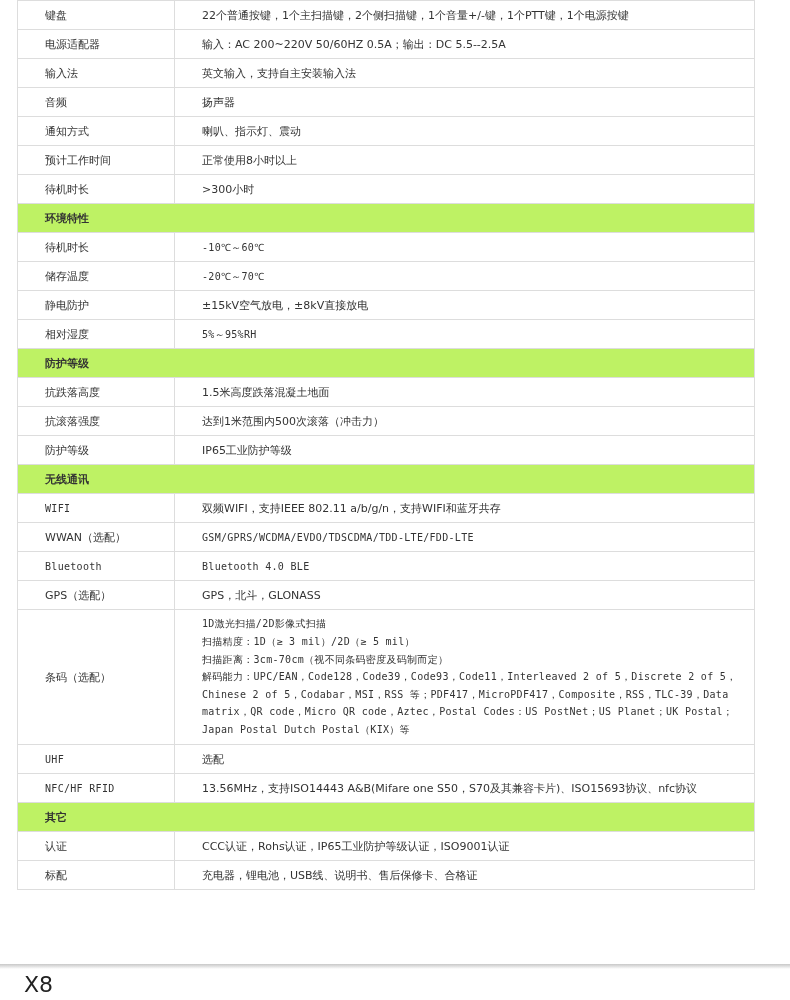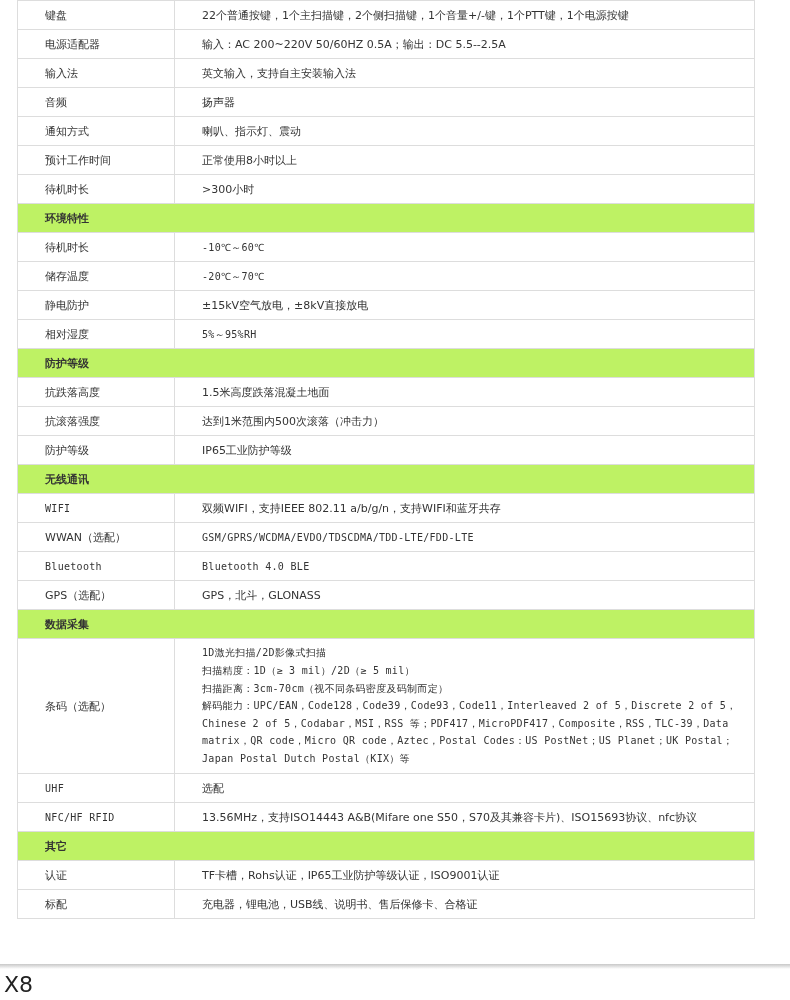--- a/index.html
+++ b/index.html
@@ -12,21 +12,21 @@
   table.spec td.label { width: 129px; }
   table.spec td.value { padding-left: 27px; }
   table.spec tr.row td { height: 28px; }
   table.spec tr.row2 td { height: 40px; }
   table.spec tr.tall td { height: 134px; margin-top: 28px; }
   table.spec tr.section td { background: #bef264; height: 28px; font-weight: bold; color: #333; }
   .mono { font-family: "DejaVu Sans Mono", "Liberation Mono", monospace; font-size: 10px; letter-spacing: 0.3px; }
   .lines div { line-height: 17.6px; }
   .shadow { position: absolute; left: 0; top: 964px; width: 790px; height: 5px;
             background: linear-gradient(#c8c8c8, #e8e8e8 60%, #ffffff); }
-  .footer-title { position: absolute; left: 4px; top: 972px; font-size: 22px;
+  .footer-title { position: absolute; left: 24px; top: 972px; font-size: 22px;
                   font-family: "DejaVu Sans", "Liberation Sans", sans-serif; color: #222; line-height: 26px; }
 </style>
 </head>
 <body>
 
 <div class="sheet">
   <table class="spec">
     <tbody>
       <tr class="row">
         <td class="label">键盘</td>
@@ -102,23 +102,20 @@
         <td class="value mono">GSM/GPRS/WCDMA/EVDO/TDSCDMA/TDD-LTE/FDD-LTE</td>
       </tr>
       <tr class="row">
         <td class="label mono">Bluetooth</td>
         <td class="value mono">Bluetooth 4.0 BLE</td>
       </tr>
       <tr class="row">
         <td class="label">GPS（选配）</td>
         <td class="value">GPS，北斗，GLONASS</td>
       </tr>
-      <tr class="section">
-        <td colspan="2">数据采集</td>
-      </tr>
       <tr class="tall">
         <td class="label">条码（选配）</td>
         <td class="value lines mono">
           <div>1D激光扫描/2D影像式扫描</div>
           <div>扫描精度：1D（≥ 3 mil）/2D（≥ 5 mil）</div>
           <div>扫描距离：3cm-70cm（视不同条码密度及码制而定）</div>
           <div>解码能力：UPC/EAN，Code128，Code39，Code93，Code11，Interleaved 2 of 5，Discrete 2 of 5，</div>
           <div>Chinese 2 of 5，Codabar，MSI，RSS 等；PDF417，MicroPDF417，Composite，RSS，TLC-39，Data</div>
           <div>matrix，QR code，Micro QR code，Aztec，Postal Codes：US PostNet；US Planet；UK Postal；</div>
           <div>Japan Postal Dutch Postal（KIX）等</div>
@@ -130,21 +127,21 @@
       </tr>
       <tr class="row">
         <td class="label mono">NFC/HF RFID</td>
         <td class="value">13.56MHz，支持ISO14443 A&amp;B(Mifare one S50，S70及其兼容卡片)、ISO15693协议、nfc协议</td>
       </tr>
       <tr class="section">
         <td colspan="2">其它</td>
       </tr>
       <tr class="row">
         <td class="label">认证</td>
-        <td class="value">TF卡槽，Rohs认证，IP65工业防护等级认证，ISO9001认证</td>
+        <td class="value">CCC认证，Rohs认证，IP65工业防护等级认证，ISO9001认证</td>
       </tr>
       <tr class="row">
         <td class="label">标配</td>
         <td class="value">充电器，锂电池，USB线、说明书、售后保修卡、合格证</td>
       </tr>
     </tbody>
   </table>
 </div>
 
 <div class="shadow"></div>

